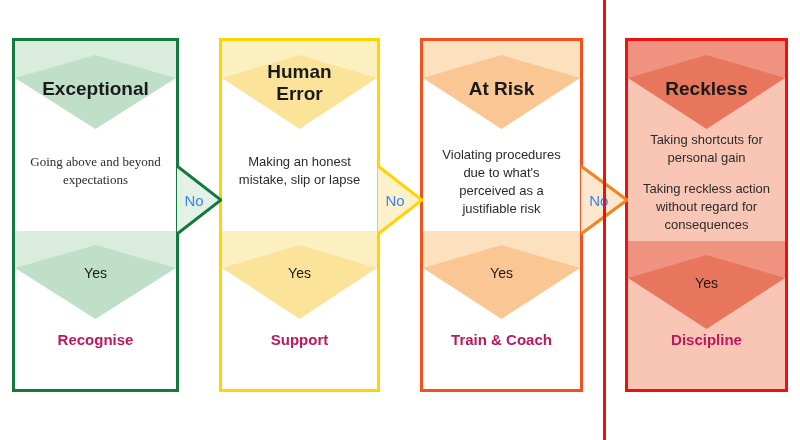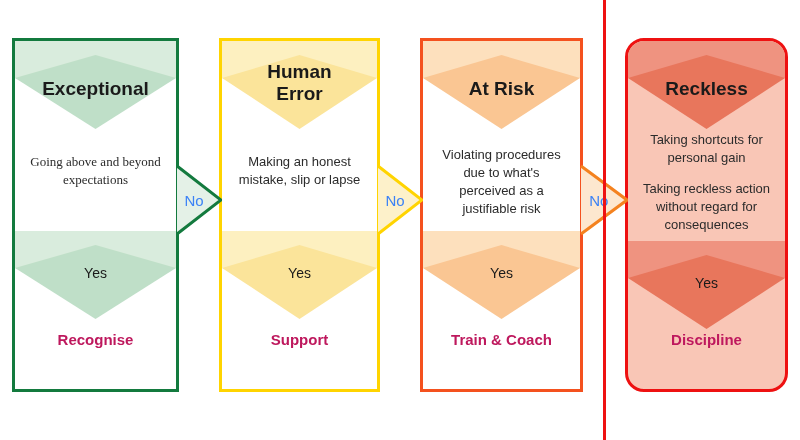--- a/index.html
+++ b/index.html
@@ -149,21 +149,21 @@
     <div class="band" style="top:190px; height:88px;">
       <svg viewBox="0 0 100 88" preserveAspectRatio="none">
         <polygon class="b-light" points="0,0 100,0 100,37 50,60 0,37" fill="#fde0bd"></polygon>
         <polygon class="b-dark" points="0,37 50,14 100,37 50,88" fill="#fac693"></polygon>
       </svg>
     </div>
     <div class="yes-label" style="top:224px;">Yes</div>
     <div class="action-label" style="top:290px;">Train &amp; Coach</div>
   </div>
 
-  <div class="col" id="col-3" style="left: 625px; width: 163px; border-color: rgb(238, 17, 17); background: rgb(249, 198, 182); border-radius: 19px;">
+  <div class="col" id="col-3" style="left: 625px; width: 163px; border-color: rgb(238, 17, 17); background: rgb(249, 198, 182);">
     <div class="band" style="top:0; height:88px;">
       <svg viewBox="0 0 100 88" preserveAspectRatio="none">
         <polygon class="b-light" points="0,0 100,0 100,37 50,60 0,37" fill="#ef9380"></polygon>
         <polygon class="b-dark" points="0,37 50,14 100,37 50,88" fill="#e8765c"></polygon>
       </svg>
     </div>
     <div class="title" style="top:37px;">
       <div>Reckless</div>
     </div>
     <div class="body-text" style="top:90px;">

